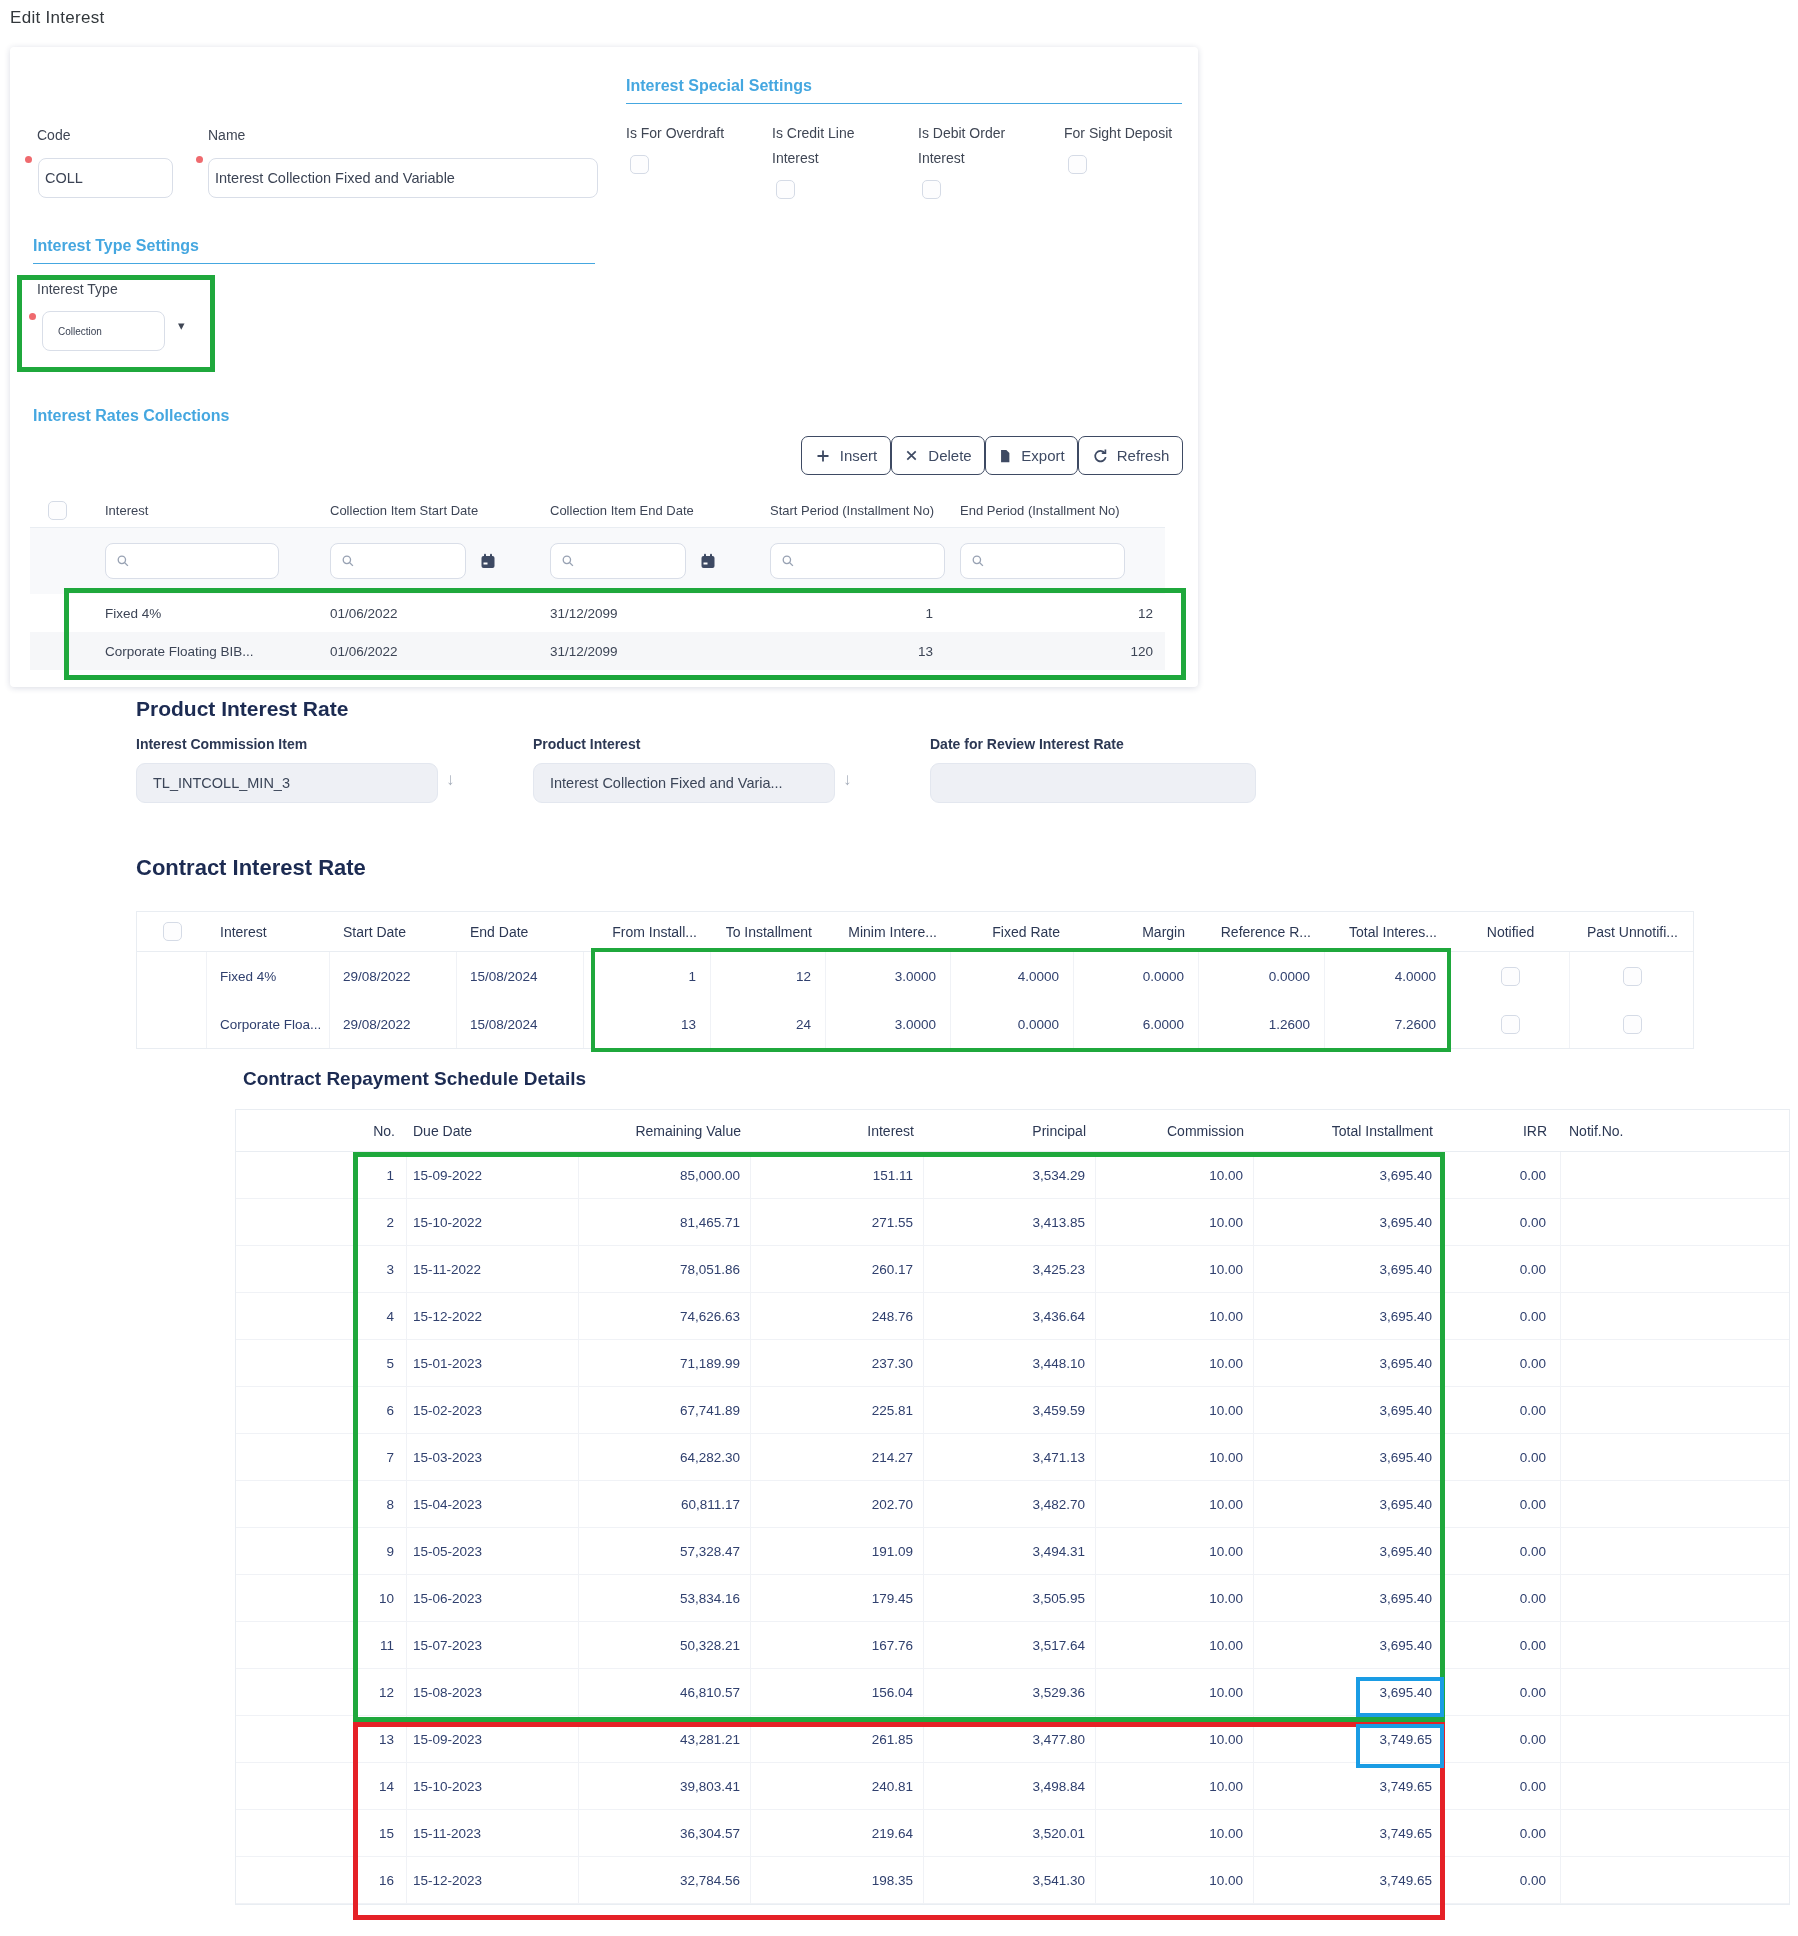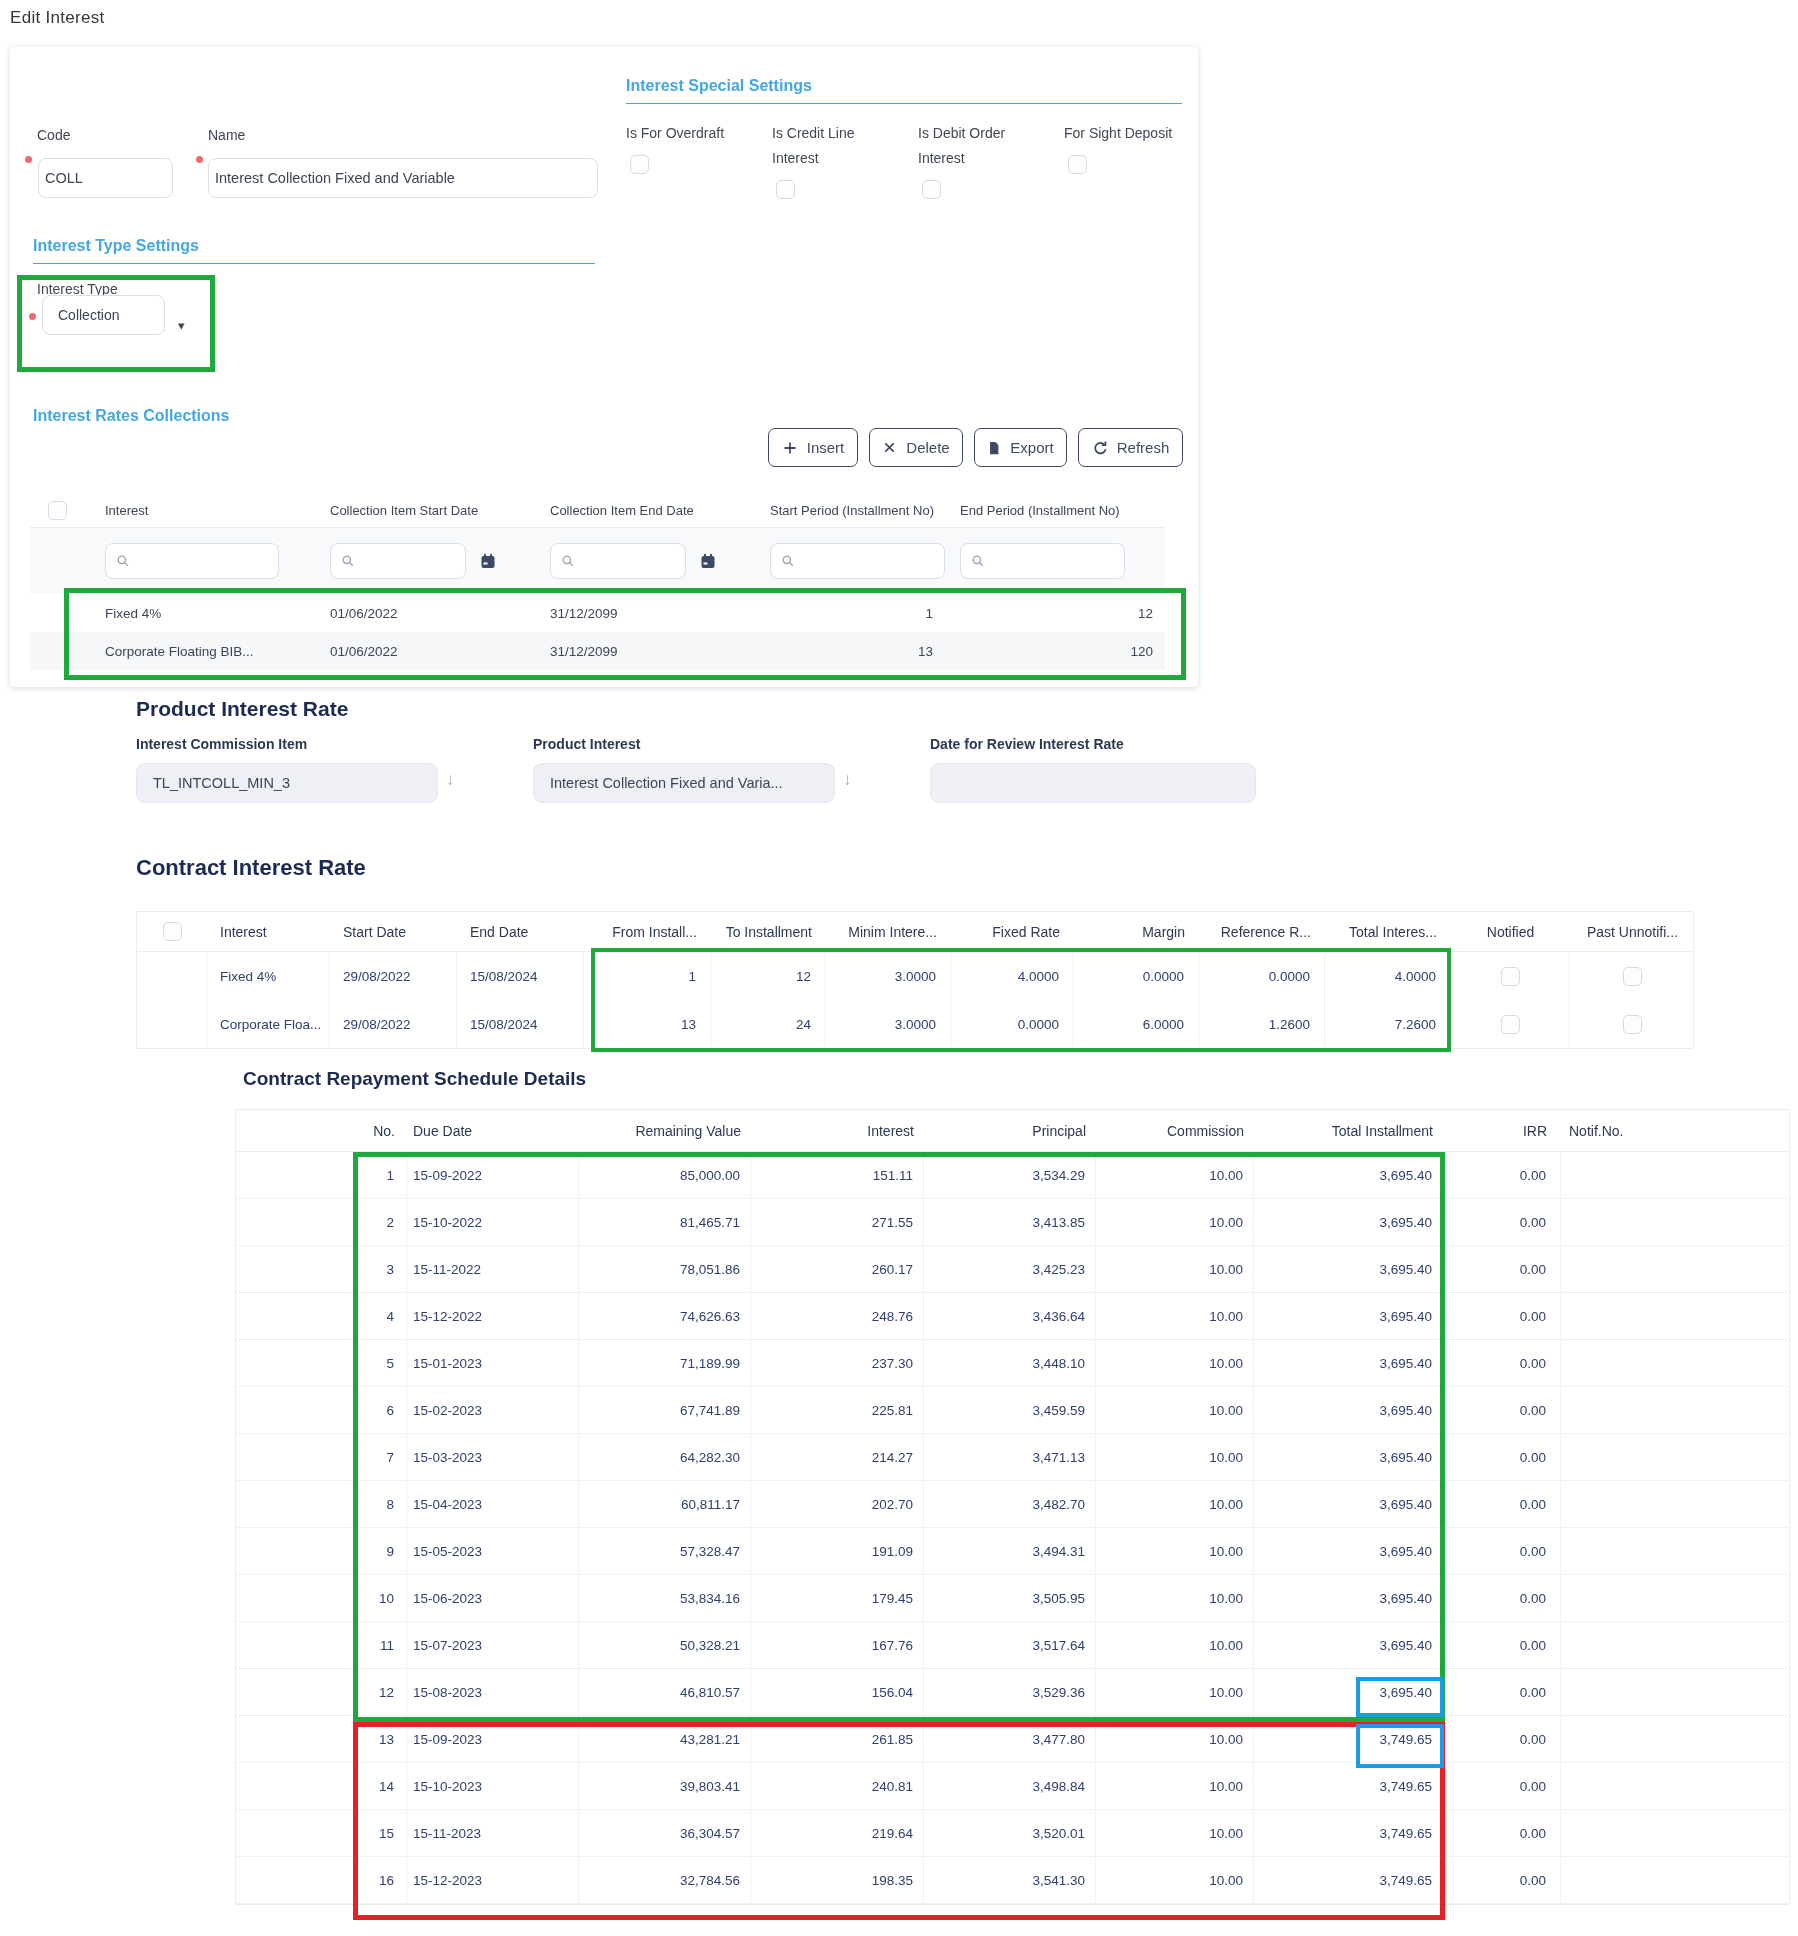--- a/index.html
+++ b/index.html
@@ -29,25 +29,25 @@
   .in-code{left:28px; top:111px; width:135px; height:40px;}
   .in-name{left:198px; top:111px; width:390px; height:40px;}
   .iss-items{left:616px; top:74px; display:flex;}
   .chk-item{width:146px;}
   .chk-item .chk-label{font-size:14px; color:var(--label); line-height:25px; width:118px; margin-bottom:9px;}
   .checkbox{width:19px; height:19px; border:1.5px solid #d5dbe6; border-radius:5px; background:#fdfdfe;}
   .chk-item .checkbox{margin-left:4px;}
   .green-box-1{left:7px; top:228px; width:198px; height:97px; border:5px solid var(--green);}
   .lbl-itype{left:27px; top:234px;}
   .dot-itype{left:19px; top:266px;}
-  .select-box{left:32px; top:248px; width:123px; height:40px; border:1px solid var(--border);
+  .select-box{left:32px; top:264px; width:123px; height:40px; border:1px solid var(--border);
         border-radius:8px; display:flex; align-items:center; padding-left:15px;
-        font-size:14px; color:#3b4354; background:#fff;}
+        font-size:10px; color:#3b4354; background:#fff;}
   .caret-itype{left:168px; top:271px; font-size:13px; color:#3f4654;}
-  .irc-toolbar{top:381px; right:15px; display:flex; gap:11px;}
+  .irc-toolbar{top:389px; right:15px; display:flex; }
   .btn{height:39px; background:#fff; border:1px solid var(--navy); border-radius:7px;
        display:flex; align-items:center; justify-content:center; gap:9px; font-size:15px;
        color:var(--navy); cursor:pointer; font-family:"Liberation Sans",sans-serif;}
   .rates-table{left:20px; top:447px; width:1135px;}
   .rates-grid{display:grid; grid-template-columns:60px 225px 220px 220px 190px 220px; align-items:center;}
   .rates-header{height:34px; border-bottom:1px solid var(--line); font-size:13px; color:#3d4556;}
   .rates-header .hc{padding-left:15px;}
   .rates-header .hc-cb{padding-left:18px;}
   .rates-filter{height:66px; background:#f8f9fb;}
   .filter-cell{display:flex; align-items:center; gap:14px; padding-left:15px;}

